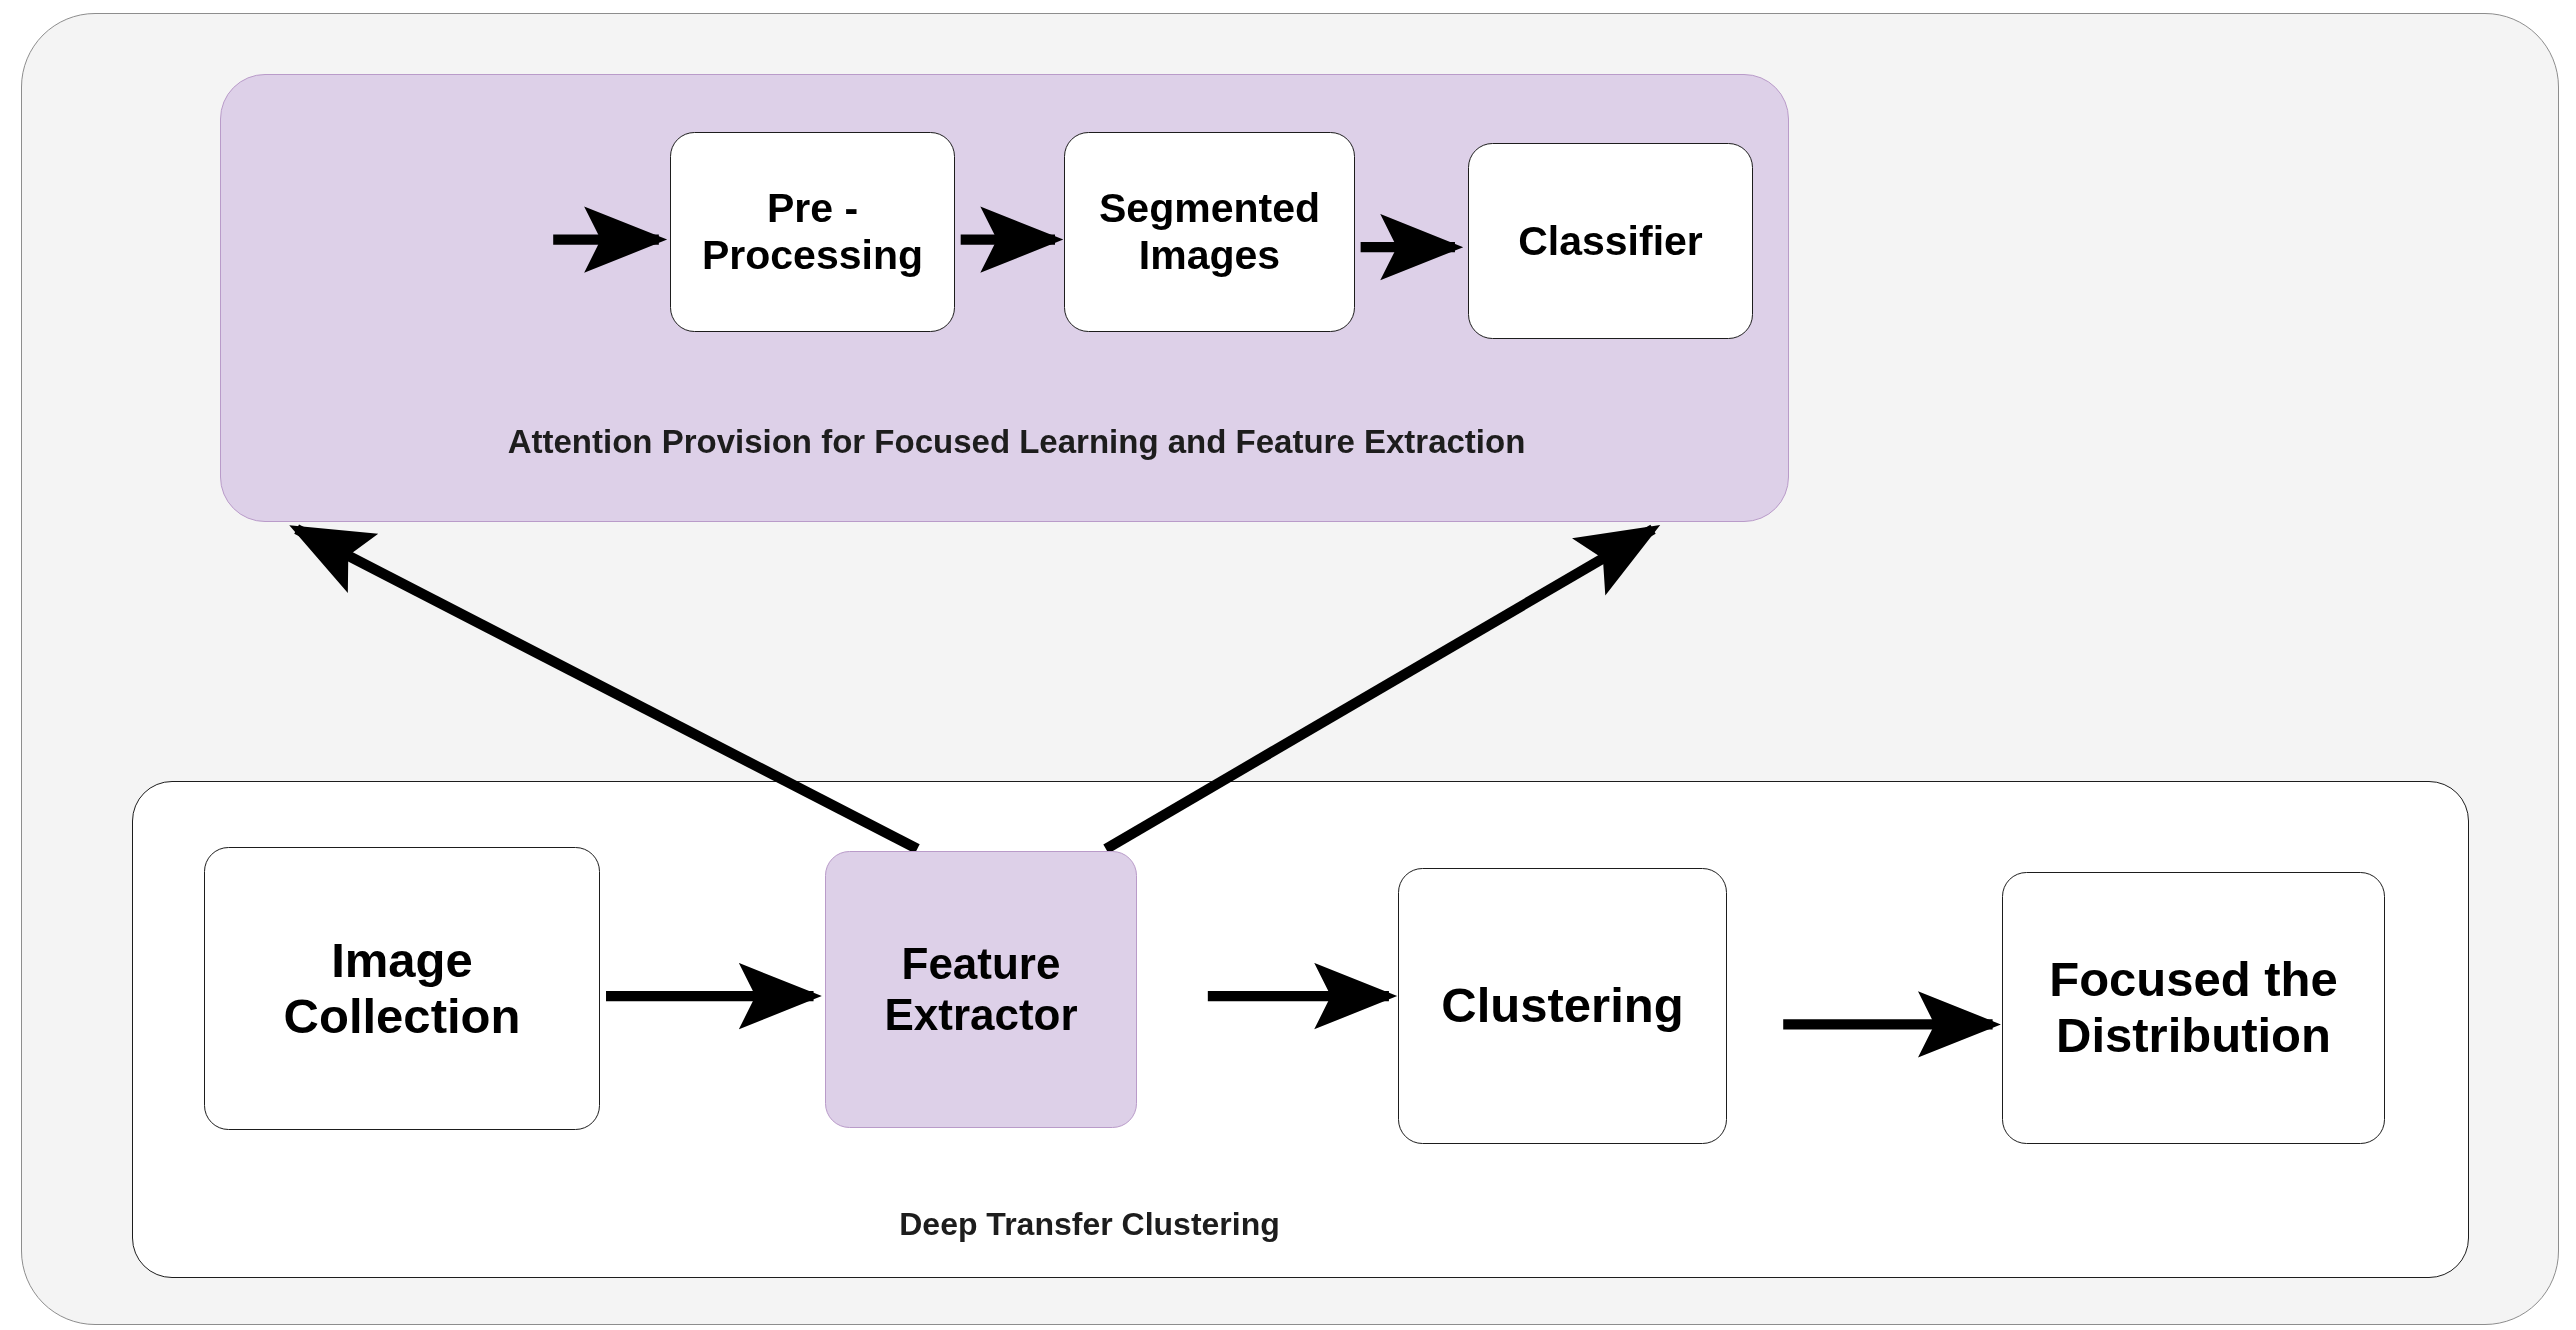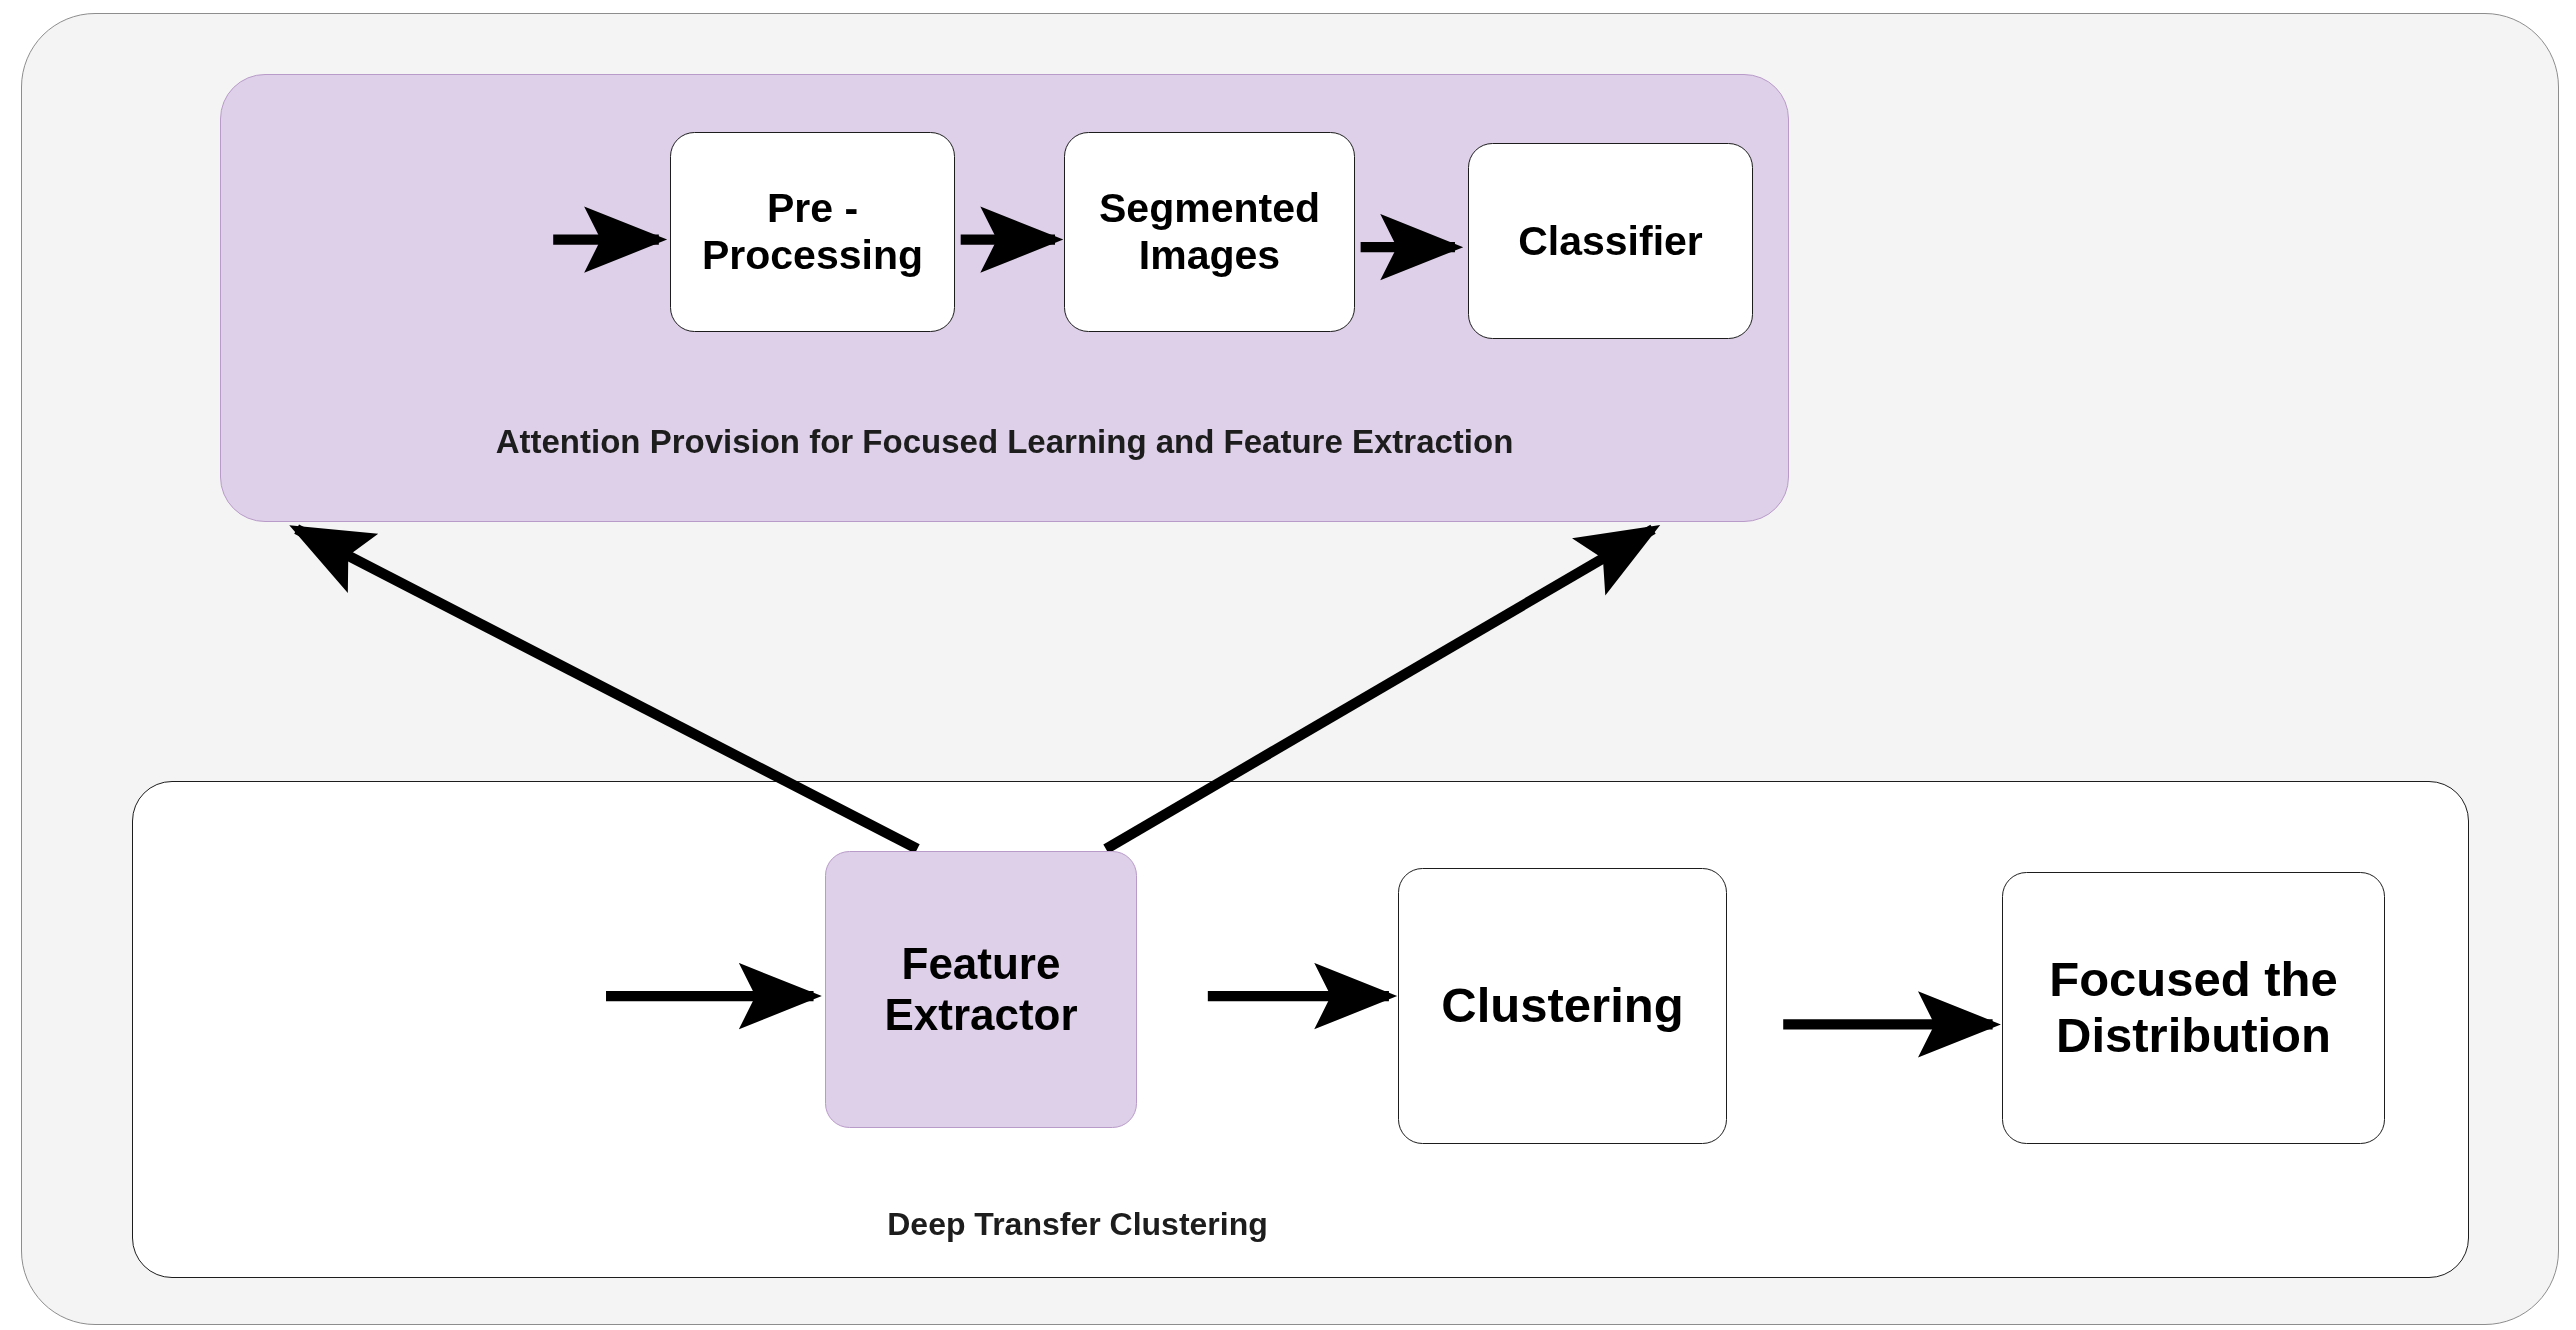--- a/index.html
+++ b/index.html
@@ -86,20 +86,21 @@
   #node-clustering       { left: 1398px; top: 868px; width: 329px; height: 276px; font-size: 49px; }
   #node-updating         { left: 2002px; top: 872px; width: 383px; height: 272px; font-size: 49px; }
 
   
   .group-caption {
     position: absolute;
     text-align: center;
     color: #1d1d1d;
     font-weight: bold;
     white-space: nowrap;
+    margin-left: 12px;
   }
   #caption-attention {
     left: 220px; top: 423px; width: 1569px;
     font-size: 33px;
   }
   #caption-clustering {
     left: 132px; top: 1206px; width: 1891px;
     font-size: 32px;
   }
 
@@ -176,20 +177,26 @@
       <span>Images</span>
     </span>
   </div>
 
   <div class="node" id="node-classifier">
     <span>Classifier</span>
   </div>
 
   <div class="group-caption" id="caption-attention">Attention Provision for Focused Learning and Feature Extraction</div>
 
+  <div class="node" id="node-image-collection">
+    <span>
+      <span>Image</span><br>
+      <span>Collection</span>
+    </span>
+  </div>
 
   <div class="node purple-node" id="node-feature-extractor">
     <span>
       <span>Feature</span><br>
       <span>Extractor</span>
     </span>
   </div>
 
   <div class="node" id="node-clustering">
     <span>Clustering</span>

